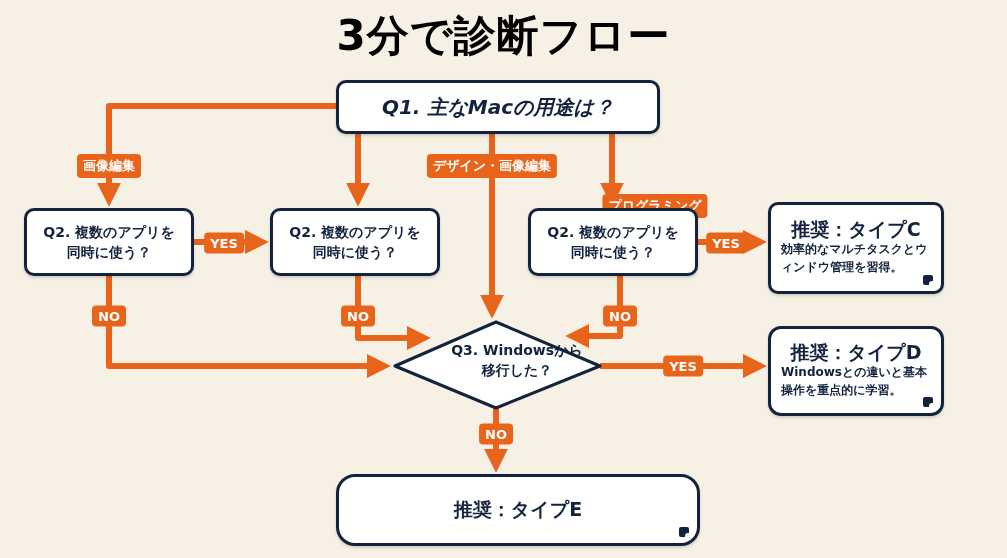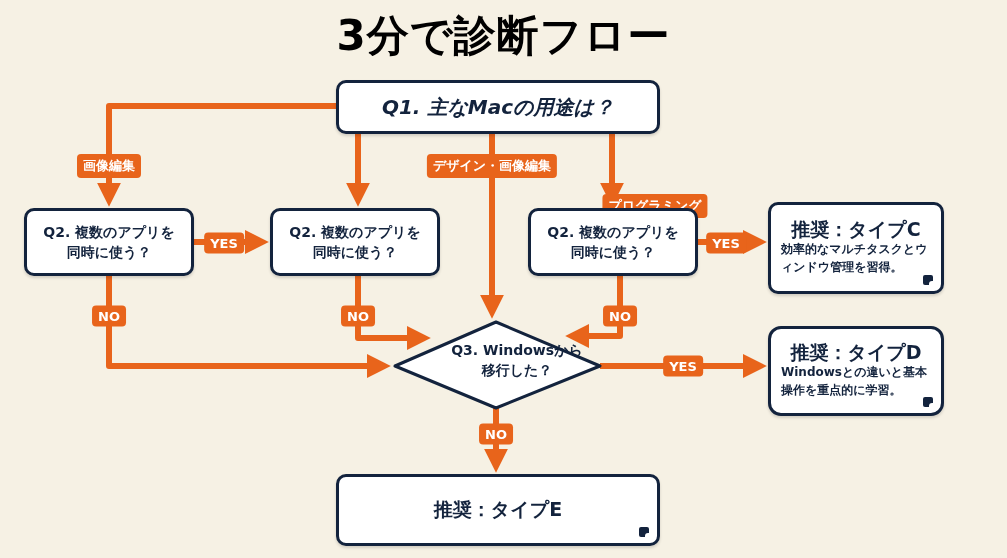--- a/index.html
+++ b/index.html
@@ -23,21 +23,21 @@
   .q1 { left:336px; top:80px; width:324px; height:54px; font-size:20px;font-style:italic; }
   .q2 { width:170px; height:68px; font-size:14px; line-height:20px; padding:0 6px; }
   .q2a { left:24px; top:208px; }
   .q2b { left:270px; top:208px; }
   .q2c { left:528px; top:208px; }
   .res { width:176px; font-size:12px; line-height:18px; padding:4px 10px; align-items:flex-start; }
   .res .h { font-size:19px; width:100%; text-align:center; margin-bottom:2px; }
   .res .d { text-align:left; font-size:12px; }
   .resC { left:768px; top:202px; height:92px; }
   .resD { left:768px; top:326px; height:90px;border-radius:13px; }
-  .resE { left:336px; top:474px; width:324px; height:72px; align-items:center; }
+  .resE { left:336px; top:474px; width:364px; height:72px; align-items:center;border-radius:19px; }
   .resE .d { text-align:center; }
   .note {
     position:absolute; right:8px; bottom:6px; width:10px; height:10px;
     background:#13233d; border-radius:2px;
   }
   .note::after {
     content:""; position:absolute; right:0; bottom:0; width:4px; height:4px;
     background:#fff; border-top-left-radius:3px;
   }
   .lbl {

